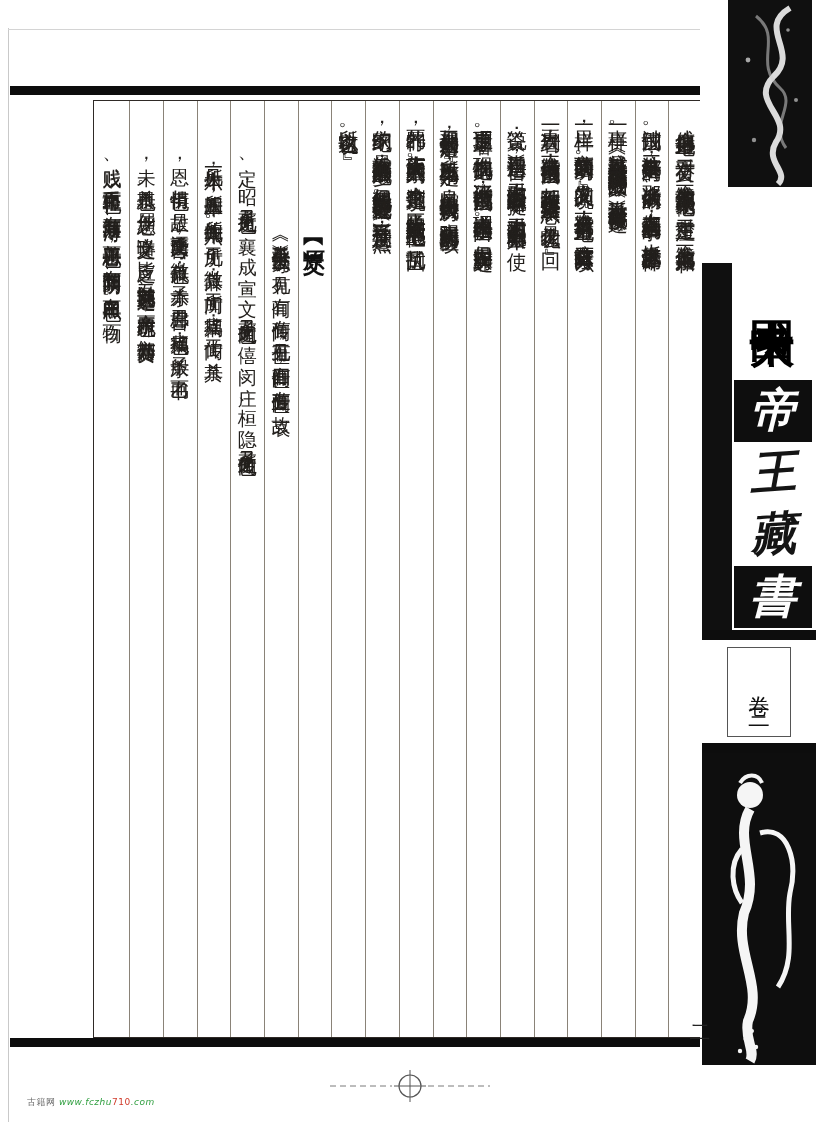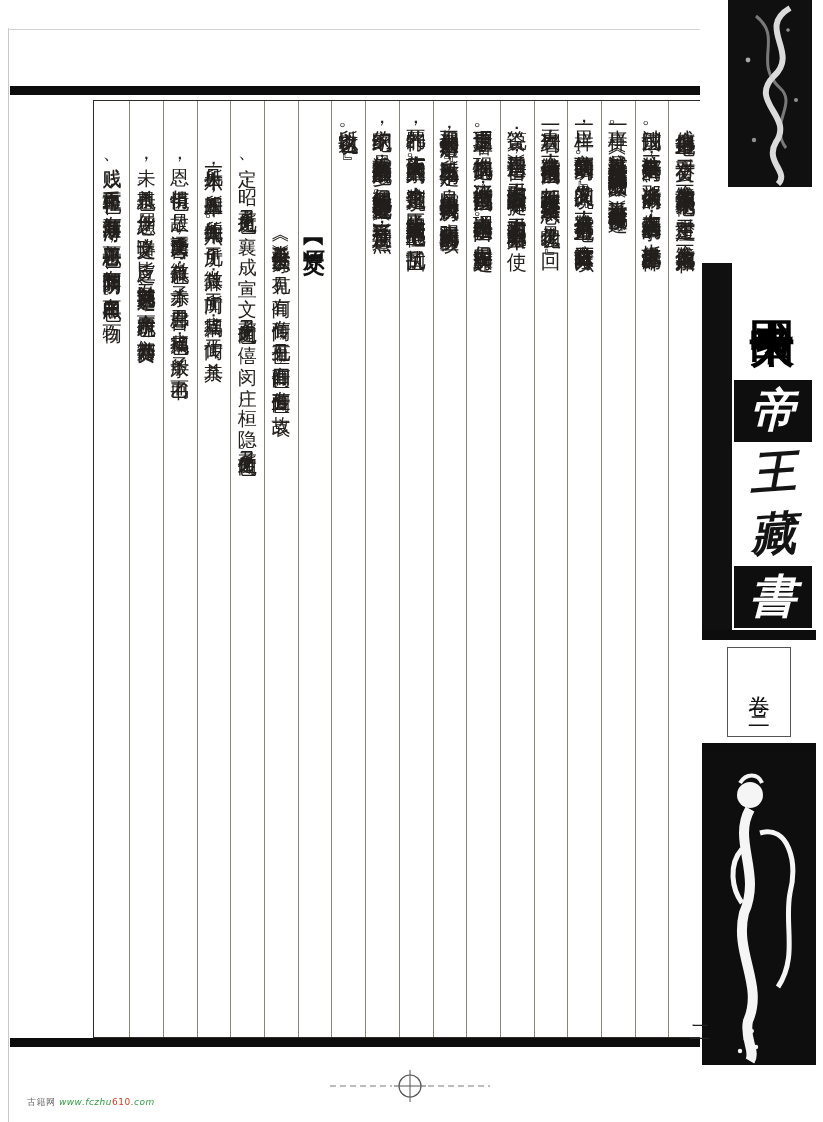--- a/index.html
+++ b/index.html
@@ -182,16 +182,16 @@
       <line x1="0" y1="18" x2="62" y2="18" stroke="#7a7a7a" stroke-width="1" stroke-dasharray="6 4"></line>
       <line x1="98" y1="18" x2="160" y2="18" stroke="#7a7a7a" stroke-width="1" stroke-dasharray="6 4"></line>
       <circle cx="80" cy="18" r="11" stroke="#555" stroke-width="1.2" fill="none"></circle>
       <line x1="64" y1="18" x2="96" y2="18" stroke="#555" stroke-width="1"></line>
       <line x1="80" y1="2" x2="80" y2="34" stroke="#555" stroke-width="1"></line>
     </svg>
   </div>
 
   <div class="watermark">
     <span class="wm-cjk">古籍网</span>
-    <span class="wm-green">www.fczhu</span><span class="wm-red">610</span><span class="wm-green">.com</span>
+    <span class="wm-green">www.fczhu</span><span class="wm-red">710</span><span class="wm-green">.com</span>
   </div>
 
 </div>
 
 </body></html>

